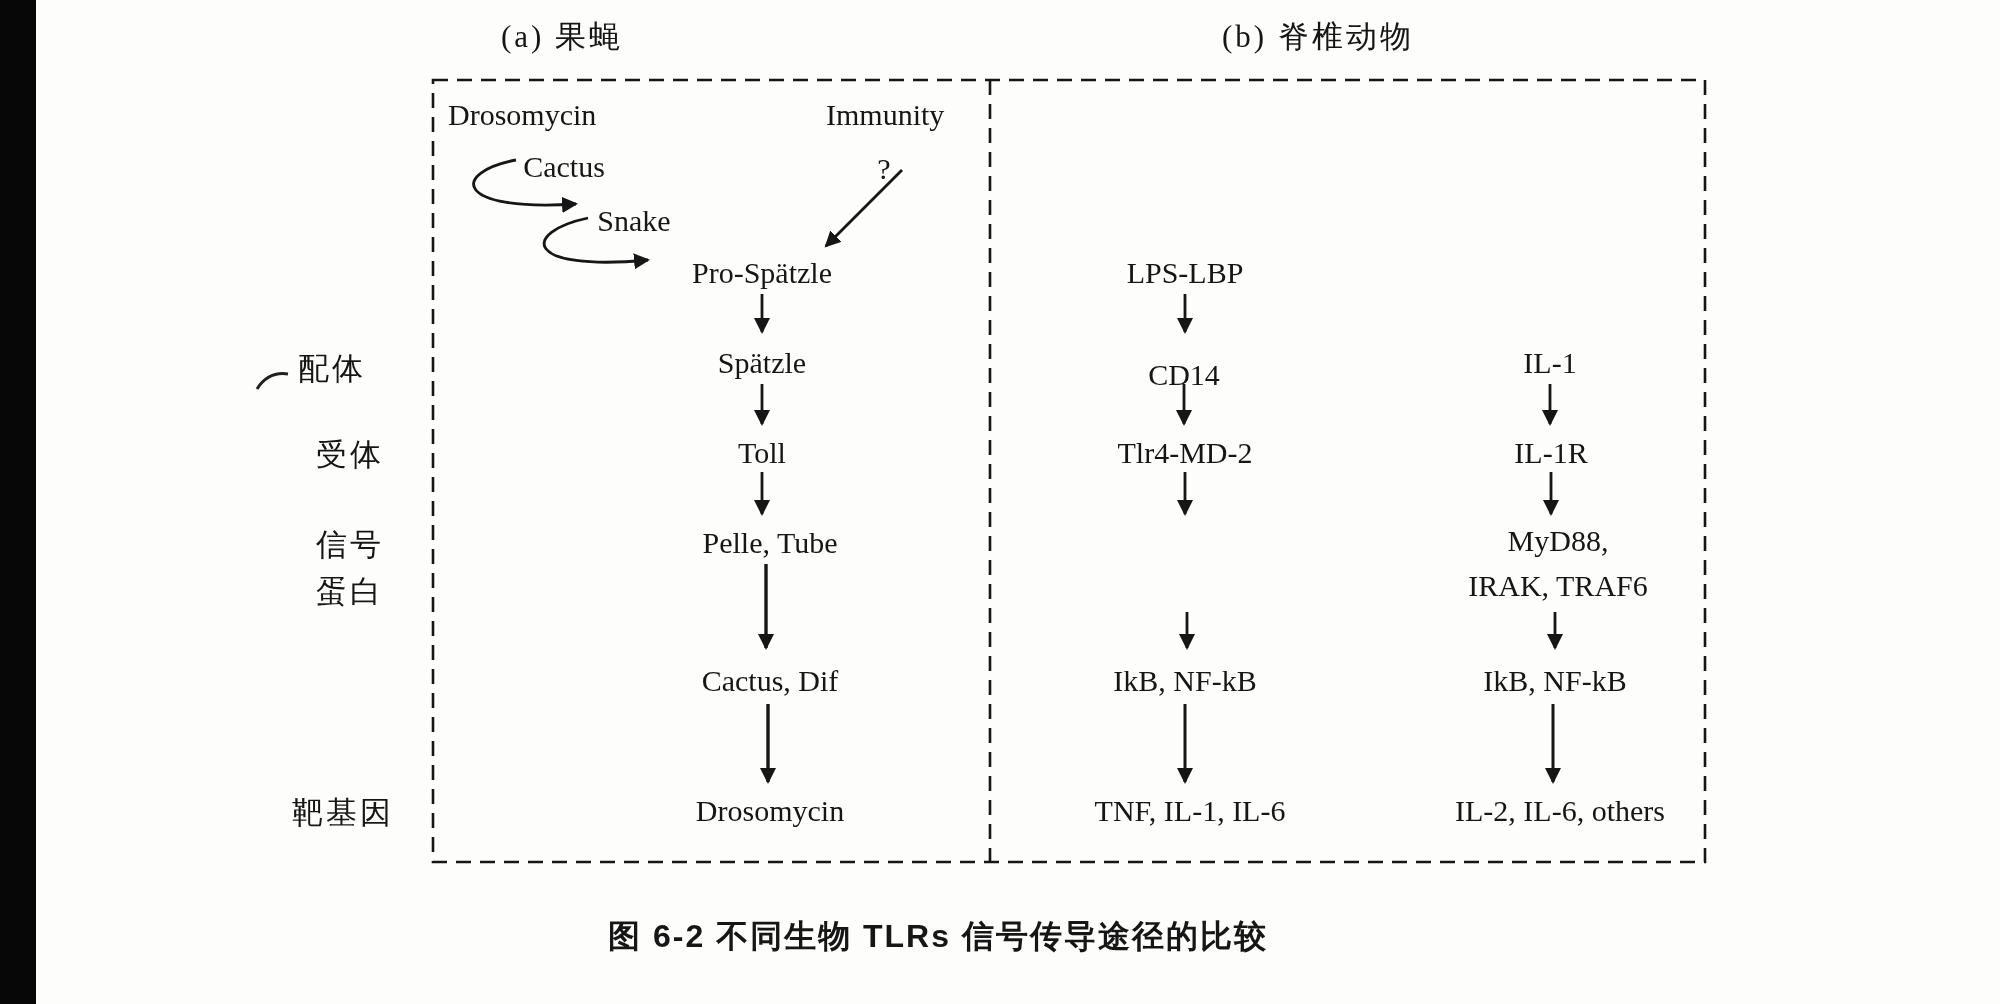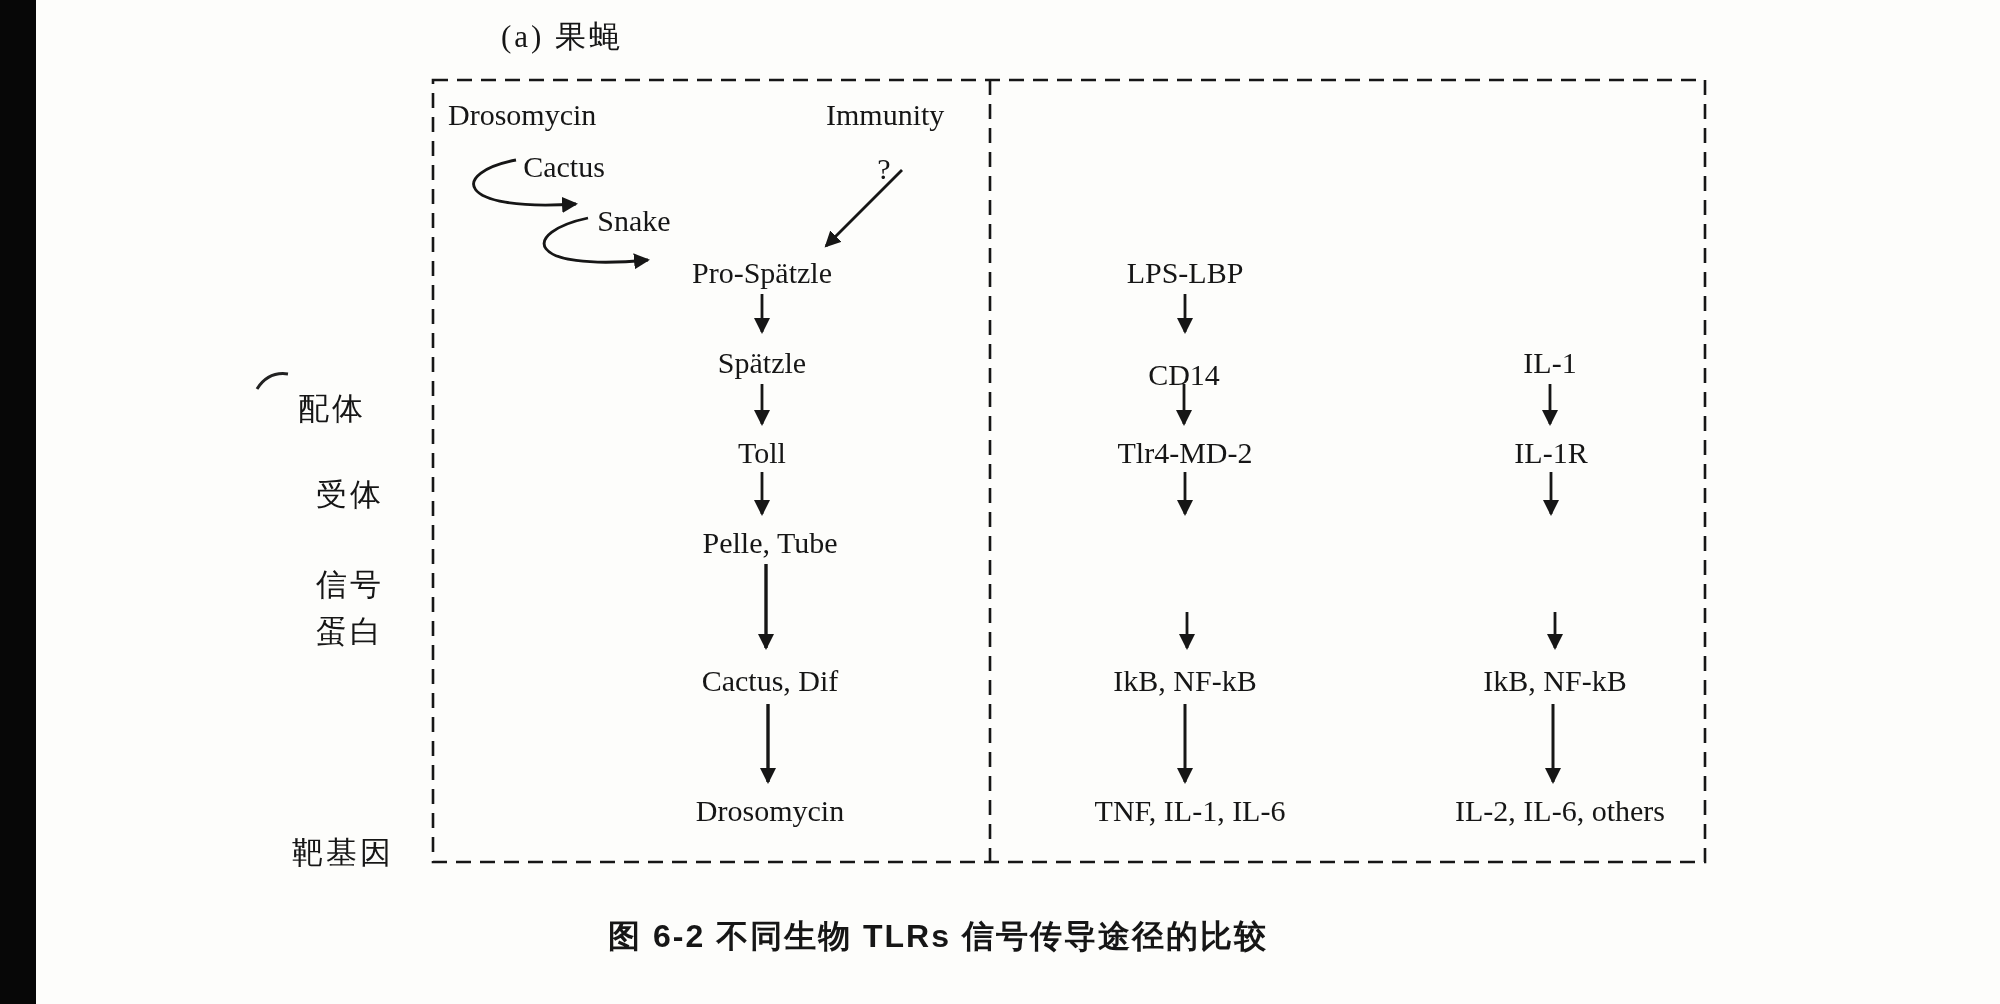--- a/index.html
+++ b/index.html
@@ -23,21 +23,21 @@
   .overlay { position: absolute; left: 0; top: 0; }
   .txt {
     position: absolute;
     font-size: 30px;
     line-height: 1.5;
     white-space: pre-line;
     color: #161616;
   }
   .ctr { transform: translateX(-50%); text-align: center; }
   .hdr { font-size: 31px; letter-spacing: 3px; }
-  .cjk { letter-spacing: 3px; font-size: 31px; margin-top: 40px; }
+  .cjk { letter-spacing: 3px; font-size: 31px; }
   .caption {
     font-weight: bold;
     font-size: 32px;
     letter-spacing: 2px;
     font-family: "Liberation Sans", "DejaVu Sans", sans-serif;
     text-align: center;
   }
 </style>
 </head>
 <body>
@@ -74,20 +74,21 @@
 
     <line x1="1550" y1="384" x2="1550" y2="424" stroke="#161616" stroke-width="2.8" marker-end="url(#ah)"></line>
     <line x1="1551" y1="472" x2="1551" y2="514" stroke="#161616" stroke-width="2.8" marker-end="url(#ah)"></line>
     <line x1="1555" y1="612" x2="1555" y2="648" stroke="#161616" stroke-width="2.8" marker-end="url(#ah)"></line>
     <line x1="1553" y1="704" x2="1553" y2="782" stroke="#161616" stroke-width="3.0" marker-end="url(#ah)"></line>
 
     <path d="M 288 374 C 274 372, 264 378, 257 389" fill="none" stroke="#222" stroke-width="3"></path>
   </svg>
 
   <div class="txt hdr ctr" style="left:562px; top:14px">(a) 果蝇</div>
+  <div class="txt hdr ctr" style="left:1318px; top:14px">(b) 脊椎动物</div>
 
   <div class="txt cjk" style="left:298px; top:346px">配体</div>
   <div class="txt cjk" style="left:316px; top:432px">受体</div>
   <div class="txt cjk" style="left:316px; top:522px">信号
 蛋白</div>
   <div class="txt cjk" style="left:292px; top:790px">靶基因</div>
 
   <div class="txt" style="left:448px; top:92px">Drosomycin</div>
   <div class="txt" style="left:826px; top:92px">Immunity</div>
   <div class="txt ctr" style="left:564px; top:144px">Cactus</div>
@@ -101,18 +102,20 @@
   <div class="txt ctr" style="left:770px; top:788px">Drosomycin</div>
 
   <div class="txt ctr" style="left:1185px; top:250px">LPS-LBP</div>
   <div class="txt ctr" style="left:1184px; top:352px">CD14</div>
   <div class="txt ctr" style="left:1185px; top:430px">Tlr4-MD-2</div>
   <div class="txt ctr" style="left:1185px; top:658px">IkB, NF-kB</div>
   <div class="txt ctr" style="left:1190px; top:788px">TNF, IL-1, IL-6</div>
 
   <div class="txt ctr" style="left:1550px; top:340px">IL-1</div>
   <div class="txt ctr" style="left:1551px; top:430px">IL-1R</div>
+  <div class="txt ctr" style="left:1558px; top:518px">MyD88,
+IRAK, TRAF6</div>
   <div class="txt ctr" style="left:1555px; top:658px">IkB, NF-kB</div>
   <div class="txt ctr" style="left:1560px; top:788px">IL-2, IL-6, others</div>
 
   <div class="txt caption ctr" style="left:938px; top:912px">图 6-2  不同生物 TLRs 信号传导途径的比较</div>
 
 </div>
 
 </body></html>

